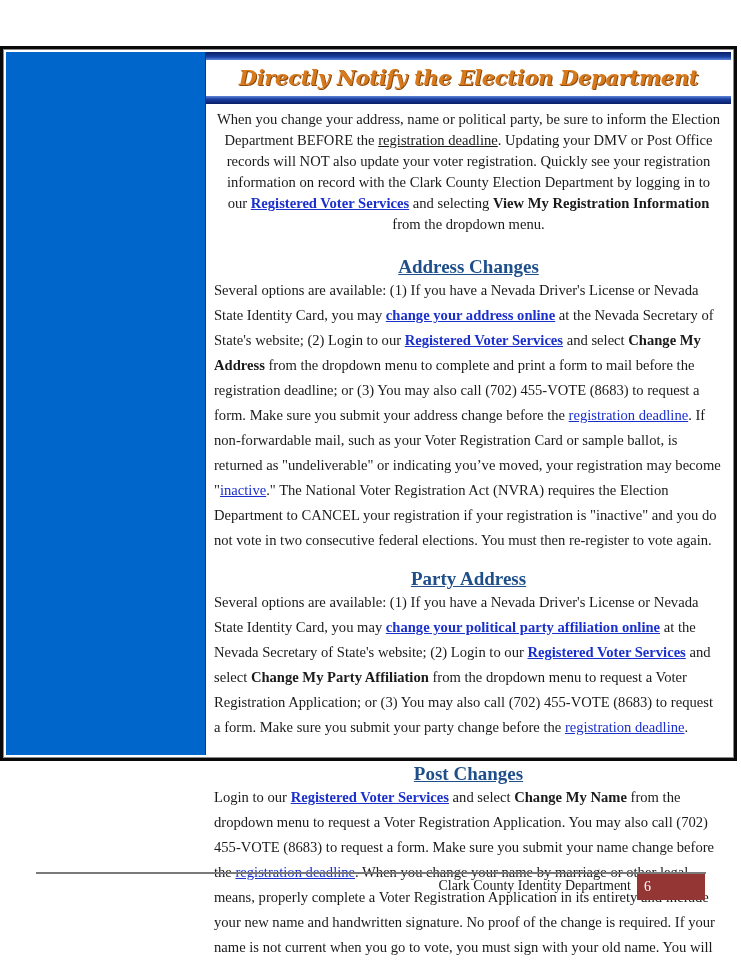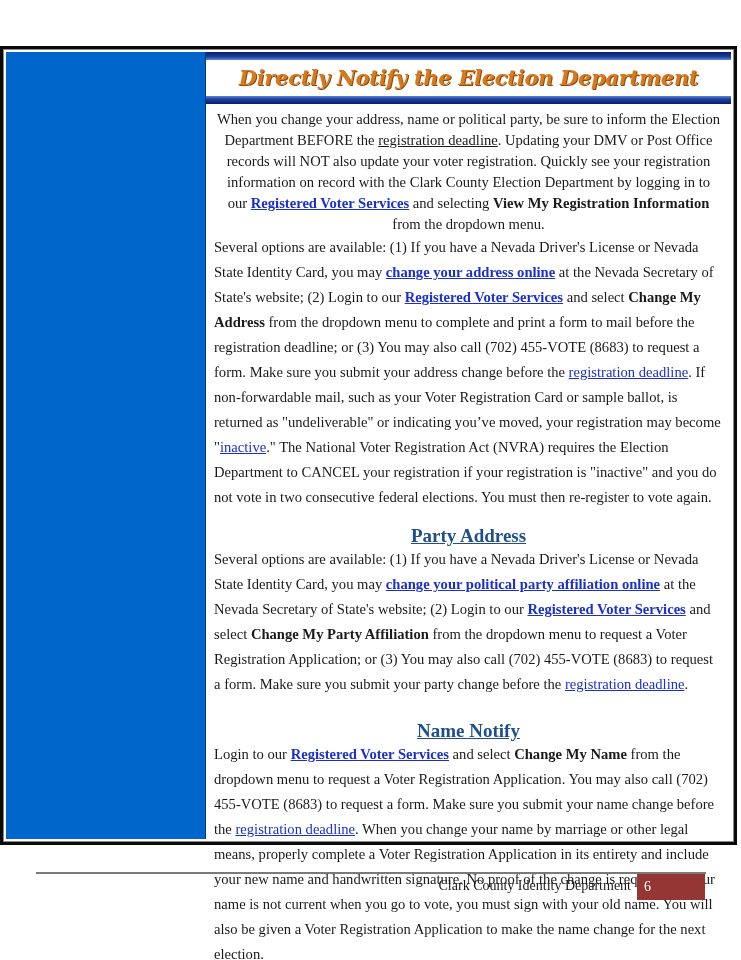--- a/index.html
+++ b/index.html
@@ -13,21 +13,21 @@
       position: relative;
       overflow: hidden;
       font-family: "Liberation Serif", serif;
       color: #1a1a1a;
     }
     .frame {
       position: absolute;
       left: 0;
       top: 46px;
       width: 737px;
-      height: 799px;
+      height: 715px;
       border: 3px solid #0a0a0a;
       box-sizing: border-box;
       background: #ffffff;
       box-shadow: inset 0 0 0 1px #8a8a8a;
     }
     .sidebar {
       position: absolute;
       left: 3px;
       top: 3px;
       width: 199px;
@@ -149,26 +149,27 @@
 
   <div class="content">
     <div class="banner">
       <div class="bar-top"></div>
       <div class="banner-title">Directly Notify the Election Department</div>
       <div class="bar-bottom"></div>
     </div>
 
     <p class="intro" style="margin:0;"><span>When you change your address, name or political party, be sure to inform the Election Department BEFORE the </span><span class="uline">registration deadline</span><span>.  Updating your DMV or Post Office records will NOT also update your voter registration.  Quickly see your registration information on record with the Clark County Election Department by logging in to our </span><a class="strong-link" href="#">Registered Voter Services</a><span> and selecting </span><b>View My Registration Information</b><span> from the dropdown menu.</span></p>
 
+    <h2 class="section-heading" id="address-heading">Address Changes</h2>
     <p class="section-body" style="margin:0;"><span>Several options are available: (1) If you have a Nevada Driver's License or Nevada State Identity Card, you may </span><a class="strong-link" href="#">change your address online</a><span> at the Nevada Secretary of State's website; (2) Login to our </span><a class="strong-link" href="#">Registered Voter Services</a><span> and select </span><b>Change My Address</b><span> from the dropdown menu to complete and print a form to mail before the registration deadline; or (3) You may also call (702) 455-VOTE (8683) to request a form. Make sure you submit your address change before the </span><a class="plain-link" href="#">registration deadline</a><span>.  If non-forwardable mail, such as your Voter Registration Card or sample ballot, is returned as "undeliverable" or indicating you’ve moved, your registration may become "</span><a class="plain-link" href="#">inactive</a><span>."  The National Voter Registration Act (NVRA) requires the Election Department to CANCEL your registration if your registration is "inactive" and you do not vote in two consecutive federal elections. You must then re-register to vote again.</span></p>
 
     <h2 class="section-heading" id="party-heading">Party Address</h2>
     <p class="section-body" style="margin:0;"><span>Several options are available: (1) If you have a Nevada Driver's License or Nevada State Identity Card, you may </span><a class="strong-link" href="#">change your political party affiliation online</a><span> at the Nevada Secretary of State's website; (2) Login to our </span><a class="strong-link" href="#">Registered Voter Services</a><span> and select </span><b>Change My Party Affiliation</b><span> from the dropdown menu to request a Voter Registration Application; or (3) You may also call (702) 455-VOTE (8683) to request a form.  Make sure you submit your party change before the </span><a class="plain-link" href="#">registration deadline</a><span>.</span></p>
 
-    <h2 class="section-heading" id="name-heading">Name Notify</h2>
+    <h2 class="section-heading" id="name-heading">Post Changes</h2>
     <p class="section-body" style="margin:0;"><span>Login to our </span><a class="strong-link" href="#">Registered Voter Services</a><span> and select </span><b>Change My Name</b><span> from the dropdown menu to request a Voter Registration Application.  You may also call (702) 455-VOTE (8683) to request a form.  Make sure you submit your name change before the </span><a class="plain-link" href="#">registration deadline</a><span>.  When you change your name by marriage or other legal means, properly complete a Voter Registration Application in its entirety and include your new name and handwritten signature.  No proof of the change is required.  If your name is not current when you go to vote, you must sign with your old name.  You will also be given a Voter Registration Application to make the name change for the next election.</span></p>
   </div>
 </div>
 
 <div class="footer-rule"></div>
 <div class="footer-text">Clark County Identity Department</div>
 <div class="page-number-box">
   <span class="page-number">6</span>
 </div>
 

